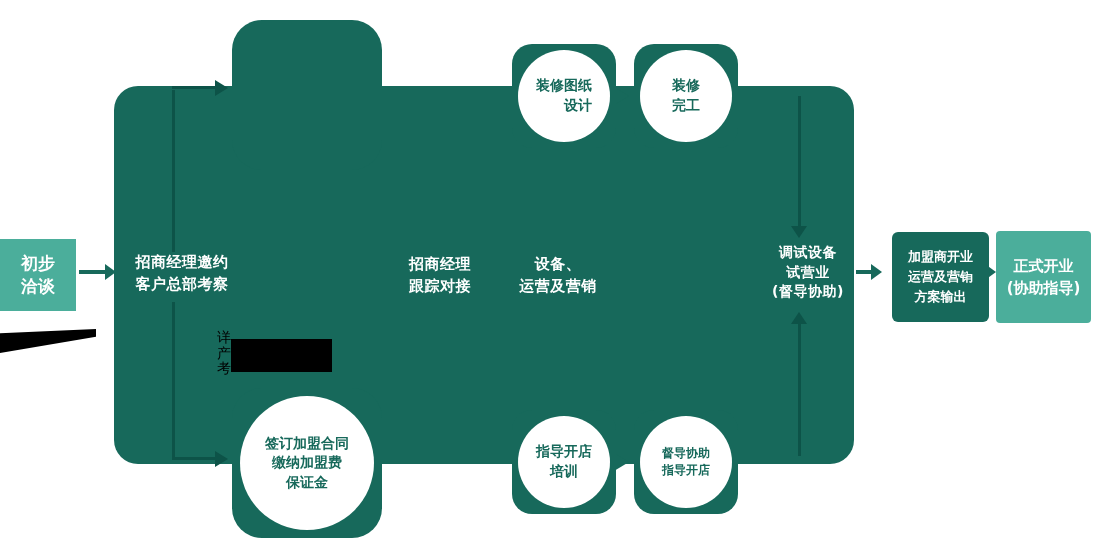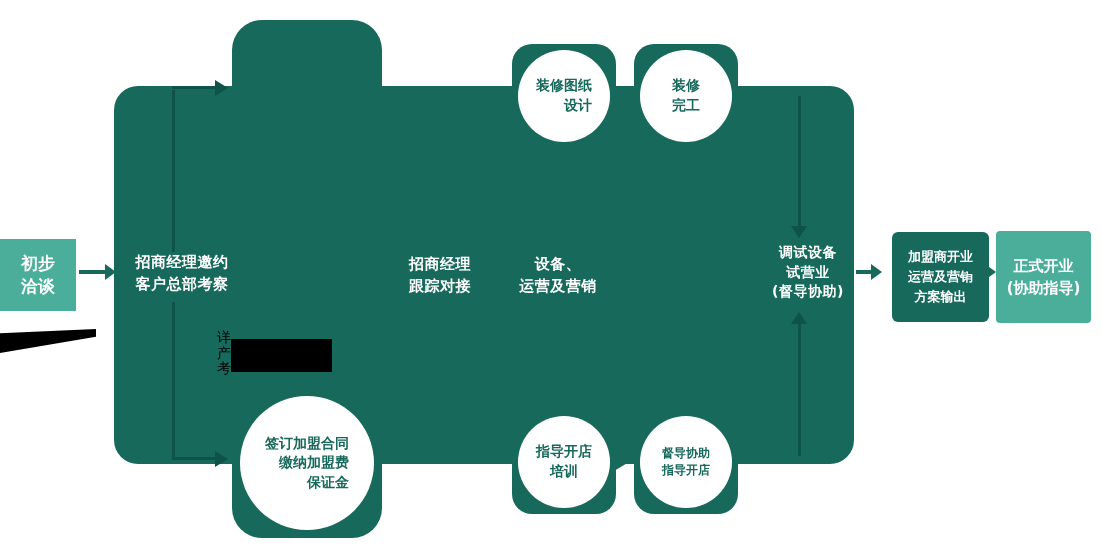--- a/index.html
+++ b/index.html
@@ -75,21 +75,21 @@
 
   <div class="abs tile" style="left:512px;top:44px;width:104px;height:104px;border-radius:20px;"></div>
   <div class="abs center circle pre" style="left:518px;top:50px;width:92px;height:92px;font-size:14px;text-align:right;">装修图纸
 设计</div>
 
   <div class="abs tile" style="left:634px;top:44px;width:104px;height:104px;border-radius:20px;"></div>
   <div class="abs center circle pre" style="left:640px;top:50px;width:92px;height:92px;font-size:14px;">装修
 完工</div>
 
   <div class="abs tile" style="left:232px;top:388px;width:150px;height:150px;border-radius:30px;"></div>
-  <div class="abs center circle pre" style="left:240px;top:396px;width:134px;height:134px;font-size:14px;text-align:right;">签订加盟合同
+  <div class="abs center circle pre" style="left:240px;top:396px;width:134px;height:134px;font-size:14px;">签订加盟合同
 缴纳加盟费
 保证金</div>
 
   <div class="abs tile" style="left:512px;top:410px;width:104px;height:104px;border-radius:20px;"></div>
   <div class="abs center circle pre" style="left:518px;top:416px;width:92px;height:92px;font-size:14px;">指导开店
 培训</div>
 
   <div class="abs tile" style="left:634px;top:410px;width:104px;height:104px;border-radius:20px;"></div>
   <div class="abs center circle pre" style="left:640px;top:416px;width:92px;height:92px;font-size:12px;">督导协助
 指导开店</div>

